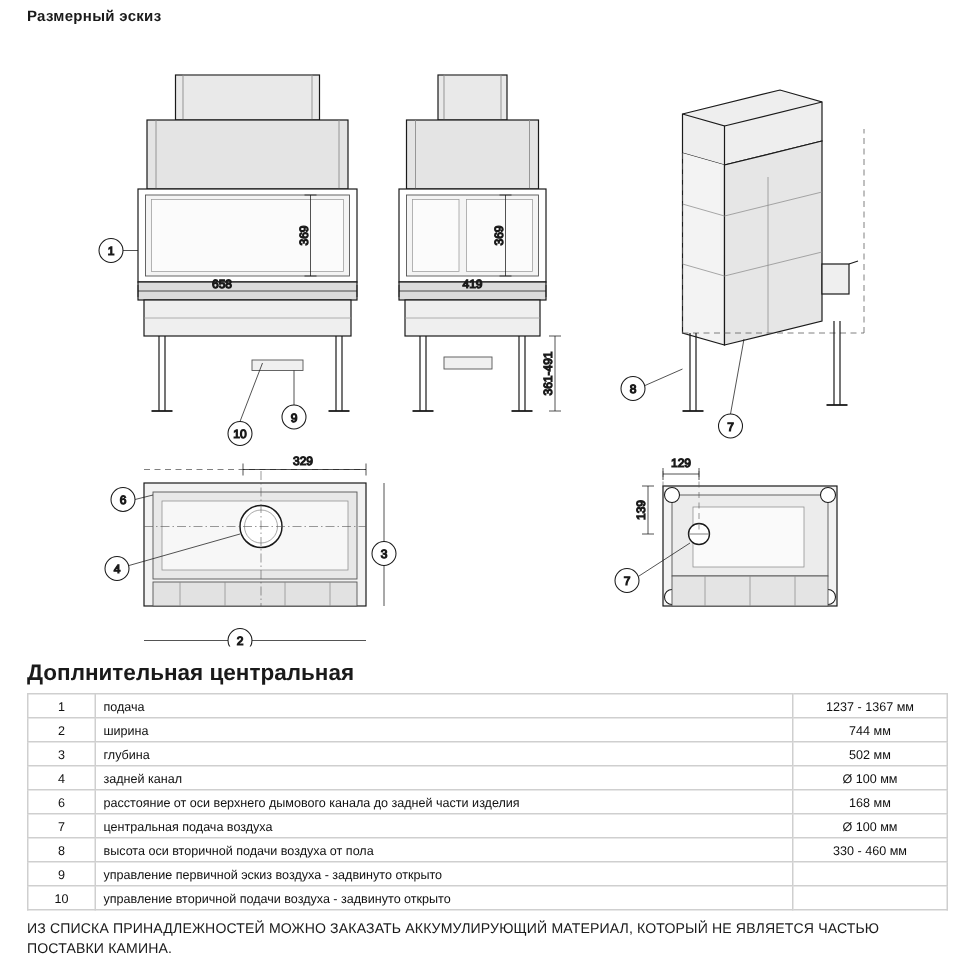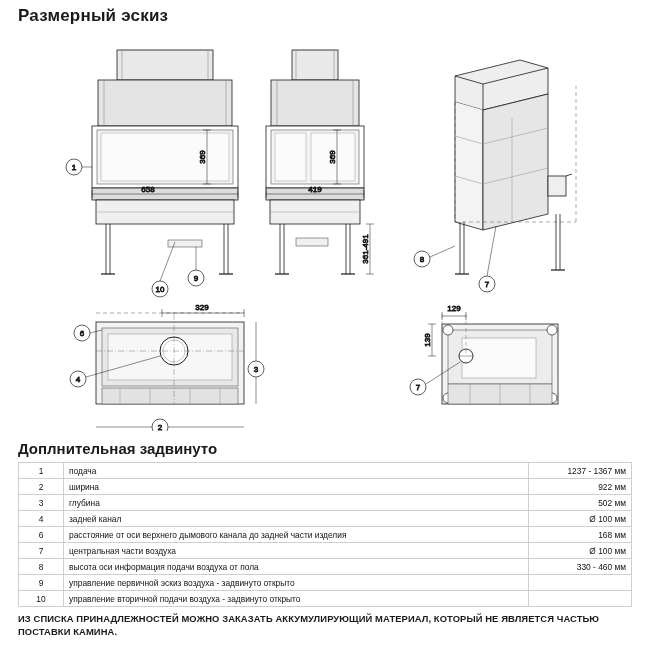--- a/index.html
+++ b/index.html
@@ -16,21 +16,21 @@
   }
   .page {
     position: relative;
     width: 650px;
     height: 650px;
   }
   .title {
     position: absolute;
     left: 18px;
     top: 6px;
-    font-size: 17px;
+    font-size: 10px;
     font-weight: bold;
     letter-spacing: 0.2px;
   }
   .drawing-area {
     position: absolute;
     left: 0;
     top: 26px;
     width: 650px;
     height: 405px;
   }
@@ -55,30 +55,30 @@
     height: 11px;
     vertical-align: middle;
     color: #111;
   }
   td.num {
     width: 34px;
     text-align: center;
   }
   td.val {
     width: 92px;
-    text-align: right;
+    text-align: center;
     white-space: nowrap;
   }
   .footnote {
     position: absolute;
     left: 18px;
     top: 612px;
     width: 616px;
     font-size: 9.4px;
-    font-weight: bold;
+    font-weight: normal;
     line-height: 13px;
     letter-spacing: 0.1px;
   }
   svg { display: block; }
   text { font-family: "Liberation Sans", sans-serif; }
 </style>
 </head>
 <body>
 
 <div class="page">
@@ -275,57 +275,57 @@
 
           <circle cx="418" cy="361" r="8" fill="#ffffff" stroke="#1a1a1a" stroke-width="0.7"></circle>
           <text x="418" y="364" font-size="8" fill="#111" text-anchor="middle">7</text>
           <line x1="426" y1="358" x2="460" y2="336" stroke-width="0.5"></line>
         </g>
 
       </g>
     </svg>
   </div>
 
-  <div class="section-title">Доплнительная задвинуто</div>
+  <div class="section-title">Доплнительная центральная</div>
 
   <table class="info">
     <tbody>
       <tr>
         <td class="num">1</td>
         <td class="name">подача</td>
         <td class="val">1237 - 1367 мм</td>
       </tr>
       <tr>
         <td class="num">2</td>
         <td class="name">ширина</td>
-        <td class="val">922 мм</td>
+        <td class="val">744 мм</td>
       </tr>
       <tr>
         <td class="num">3</td>
         <td class="name">глубина</td>
         <td class="val">502 мм</td>
       </tr>
       <tr>
         <td class="num">4</td>
         <td class="name">задней канал</td>
         <td class="val">Ø 100 мм</td>
       </tr>
       <tr>
         <td class="num">6</td>
         <td class="name">расстояние от оси верхнего дымового канала до задней части изделия</td>
         <td class="val">168 мм</td>
       </tr>
       <tr>
         <td class="num">7</td>
-        <td class="name">центральная части воздуха</td>
+        <td class="name">центральная подача воздуха</td>
         <td class="val">Ø 100 мм</td>
       </tr>
       <tr>
         <td class="num">8</td>
-        <td class="name">высота оси информация подачи воздуха от пола</td>
+        <td class="name">высота оси вторичной подачи воздуха от пола</td>
         <td class="val">330 - 460 мм</td>
       </tr>
       <tr>
         <td class="num">9</td>
         <td class="name">управление первичной эскиз воздуха - задвинуто открыто</td>
         <td class="val"></td>
       </tr>
       <tr>
         <td class="num">10</td>
         <td class="name">управление вторичной подачи воздуха - задвинуто открыто</td>

